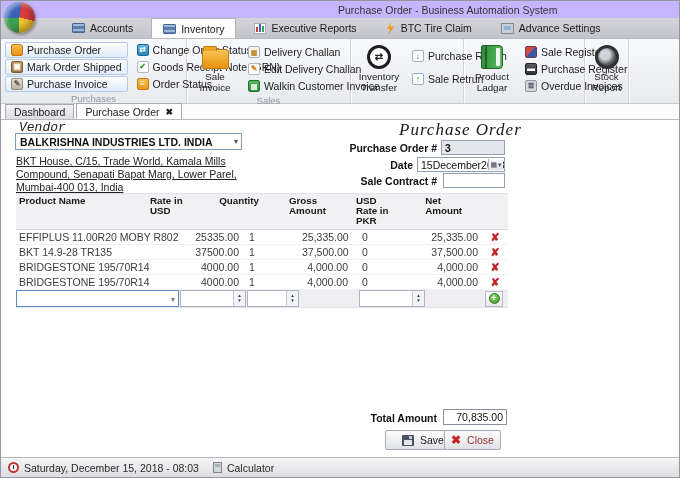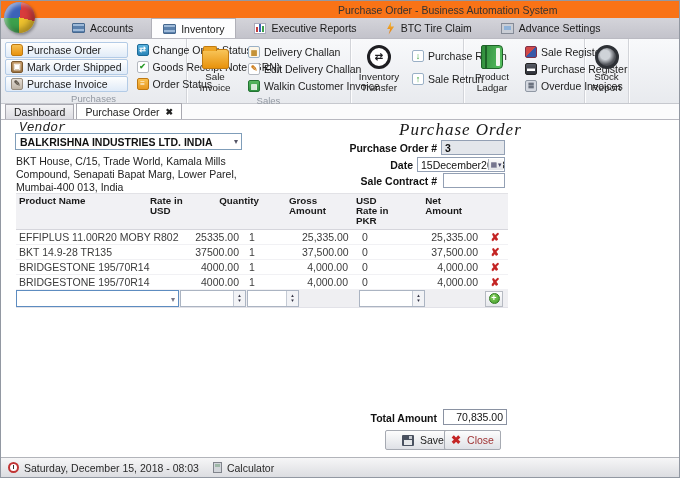--- a/index.html
+++ b/index.html
@@ -1,20 +1,20 @@
 <!DOCTYPE html>
 <html><head>
 <meta charset="utf-8">
 <style>
   * { box-sizing: border-box; margin:0; padding:0; font-family:"Liberation Sans", sans-serif; }
   html,body { width:680px; height:478px; background:#fff; }
   .window { position:relative; width:680px; height:478px; background:#fff; border:1px solid #9298a2; overflow:hidden; }
 
   
-  .titlebar { position:absolute; top:0; left:0; right:0; height:29px; background:#f97316; }
+  .titlebar { position:absolute; top:0; left:0; right:0; height:29px; background:#c4b5fd; }
   .title { position:absolute; left:337px; top:3px; font-size:10.5px; color:#333; white-space:nowrap; }
   .logo { position:absolute; top:1px; left:3px; width:31px; height:31px; z-index:6; border-radius:50%;
           background: conic-gradient(from 20deg, #d83c3c 0 95deg, #eec22e 0 175deg, #3ca04c 0 260deg, #3b62b8 0 360deg);
           box-shadow: inset -3px -4px 6px rgba(0,0,0,.3), inset 2px 3px 4px rgba(255,255,255,.5), 1px 2px 3px rgba(0,0,0,.35);
           transform: rotate(-12deg); }
 
   
   .tabstrip { position:absolute; top:17px; left:0; right:0; height:21px; background:linear-gradient(#d4d4da,#c3c3cb);
               border-bottom:1px solid #babac2; display:flex; align-items:stretch; padding-left:60px; }
   .rtab { display:flex; align-items:center; gap:5px; padding:0 11px; margin-right:7px; font-size:10.5px; color:#1a1a1a; }
@@ -84,21 +84,21 @@
           border:1px solid #a8a8b0; border-bottom:none; background:linear-gradient(#f3f3f5,#dcdce2); margin-right:2px; }
   .dtab.active { background:#fff; font-weight:normal; height:16px; }
   .dclose { font-size:9px; font-weight:bold; color:#222; }
 
   
   .formarea { position:absolute; top:119px; left:0; right:0; height:336px; background:#fff; }
   .vendor-label { position:absolute; left:18px; top:0px; font-family:Liberation Mono, monospace; font-style:italic; font-size:13px; color:#222; }
   .vcombo { position:absolute; left:14px; top:13px; width:227px; height:17px; background:#fff; border:1px solid #7f9db9;
             display:flex; align-items:center; font-size:10.5px; font-weight:bold; color:#111; padding:0 16px 0 4px; }
   .vcombo .arr { position:absolute; right:3px; top:3px; font-size:8px; color:#556; font-weight:normal; }
-  .address { position:absolute; left:15px; top:35px; font-size:10.5px; line-height:13px; color:#222; }
+  .address { position:absolute; left:15px; top:35px; font-size:10.5px; line-height:13px; color:#222;text-decoration:underline; }
   .contact { position:absolute; left:15px; top:76px; font-size:10.5px; font-weight:bold; color:#111; }
   .po-title { position:absolute; left:398px; top:0px; font-family:"Liberation Serif", serif; font-style:italic;
               font-size:17px; color:#1a1a1a; letter-spacing:1px; }
   .flabel { position:absolute; font-size:10.5px; font-weight:bold; color:#111; text-align:right; }
   .ffield { position:absolute; height:15px; border:1px solid #93a0b4; background:#fff; font-size:10.5px;
             color:#111; padding:1px 3px; }
   .ffield.ro { background:#e3e6eb; font-weight:bold; }
   .datebtn { position:absolute; right:1px; top:1px; bottom:1px; width:15px; background:linear-gradient(#fafafa,#e2e4e8);
              border-left:1px solid #b0b6c0; display:flex; align-items:center; justify-content:center; gap:1px;
              font-size:7px; color:#446; }

